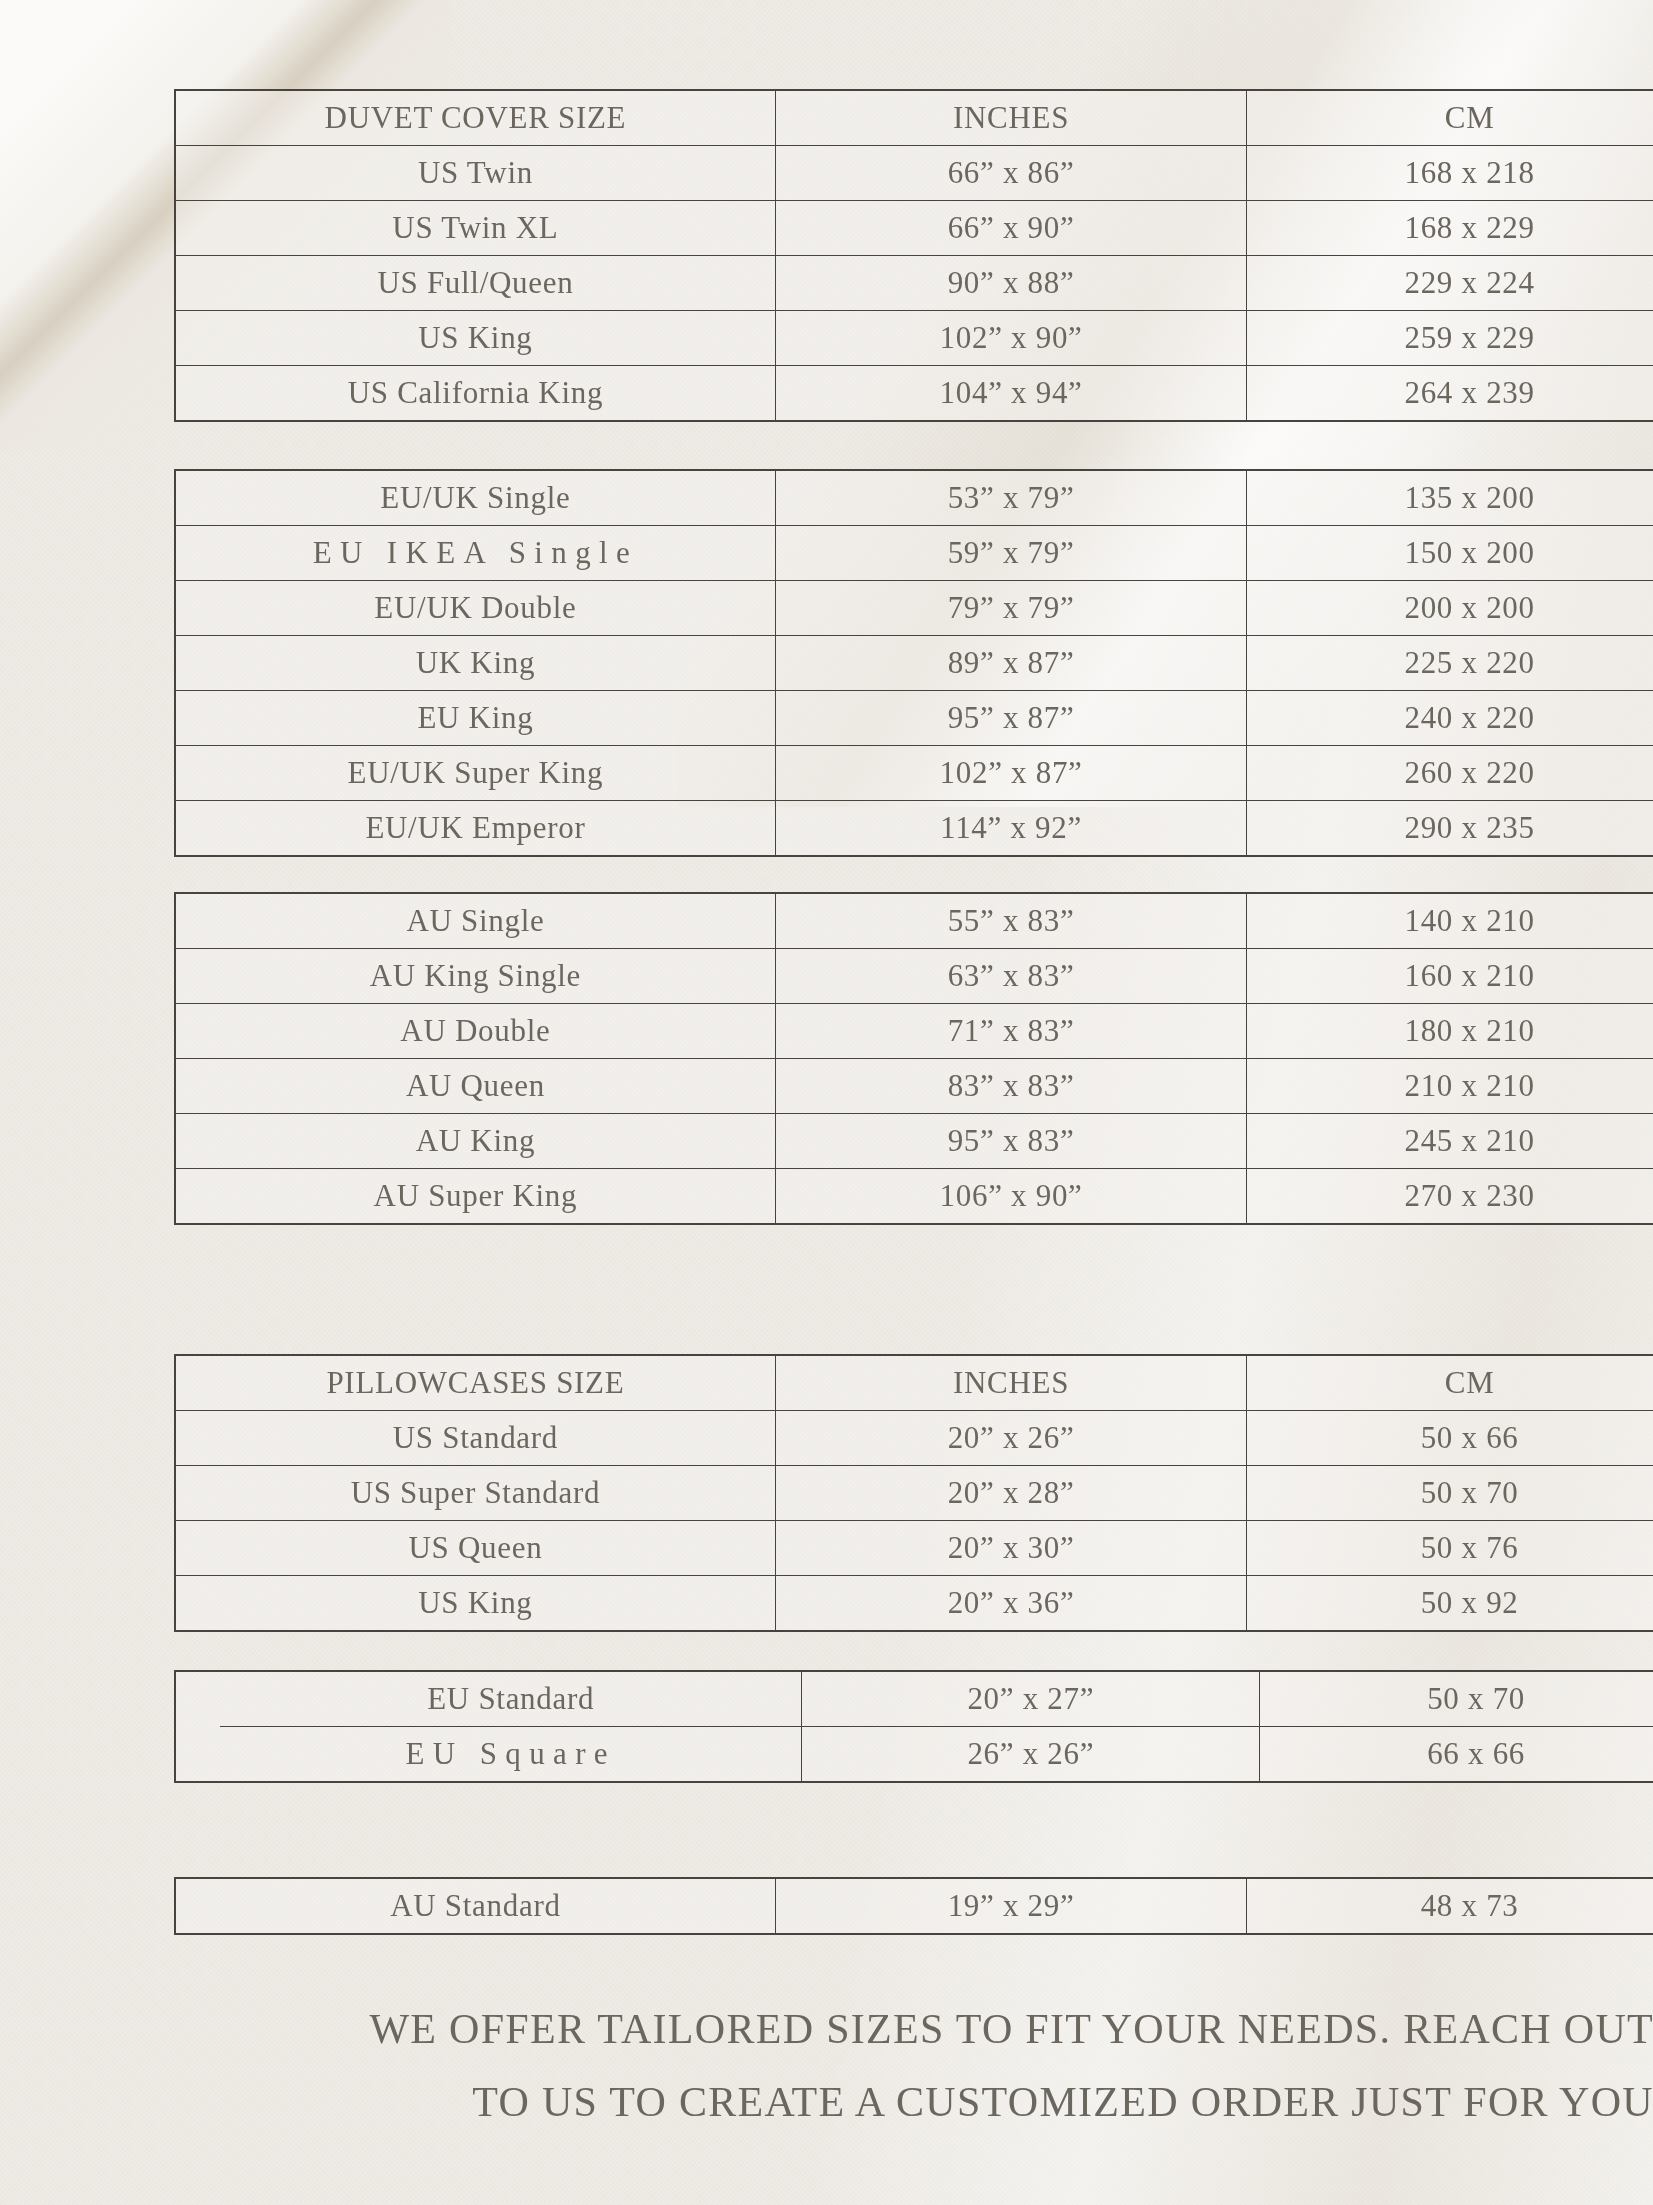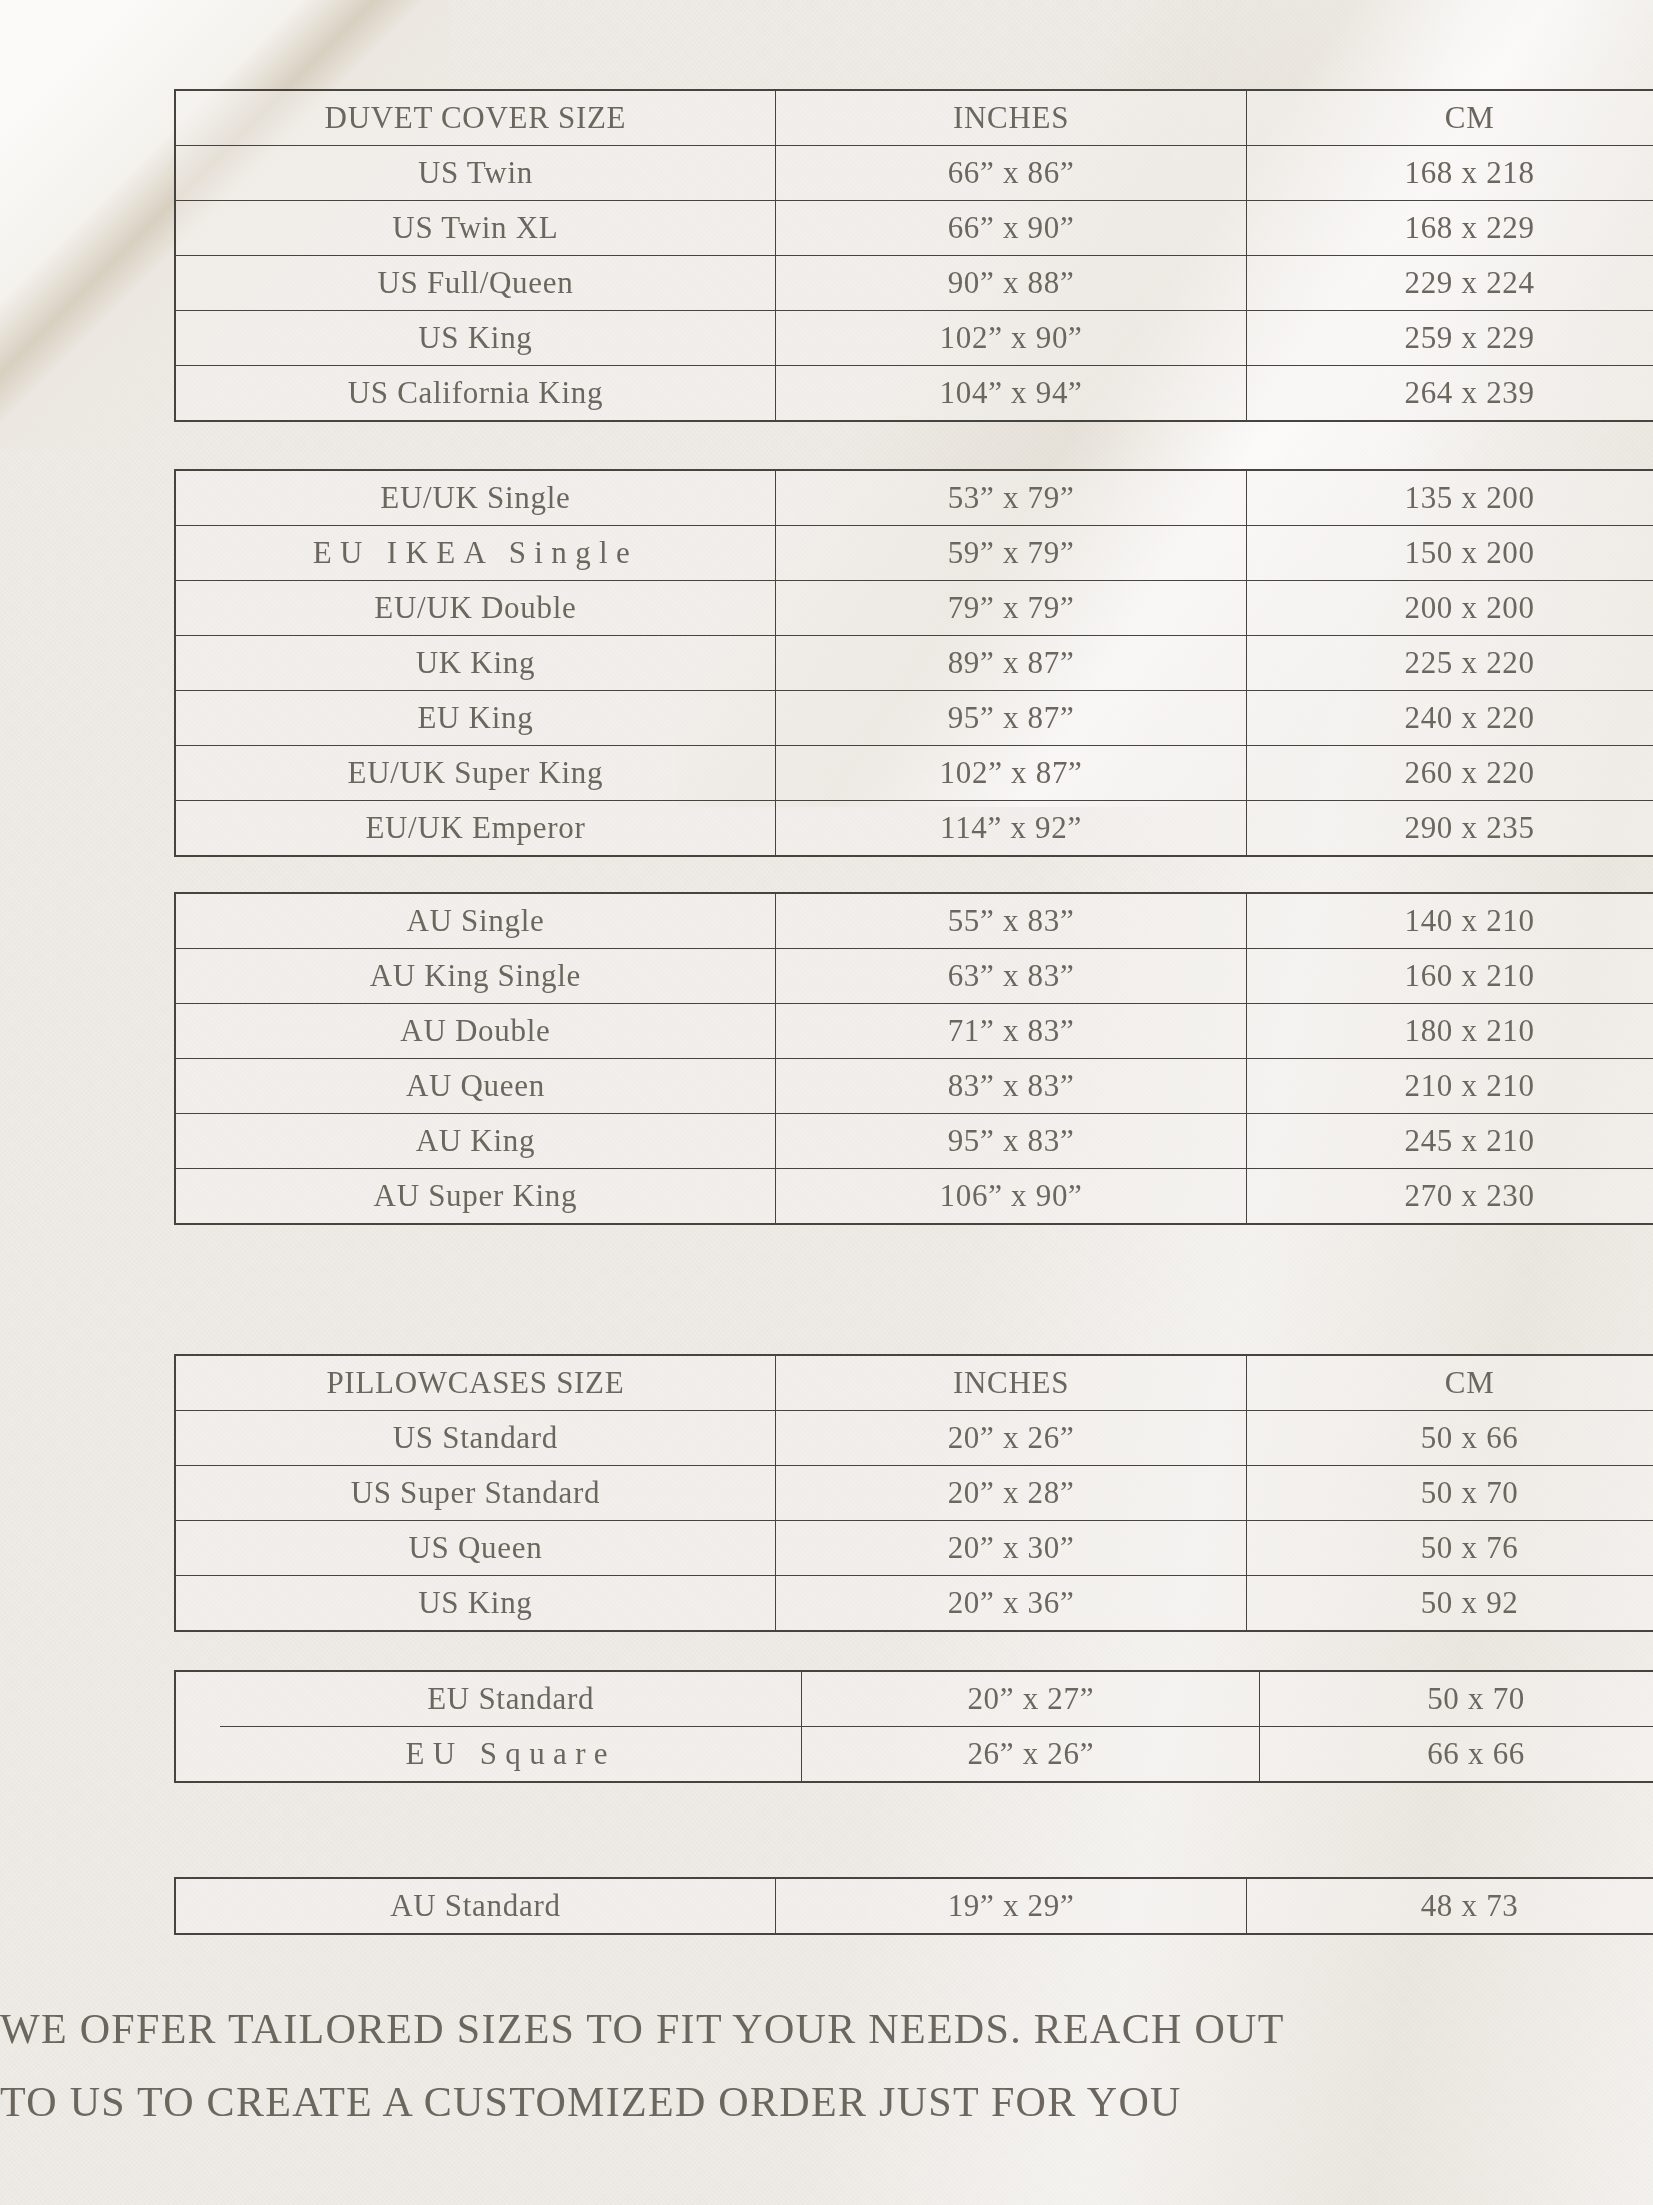--- a/index.html
+++ b/index.html
@@ -79,21 +79,21 @@
   }
   .t-row.spaced .t-cell:first-child span { letter-spacing: 0.27em; }
 
   
   .footer {
     position: absolute;
     top: 1993px;
     left: 0;
     width: 100%;
     z-index: 2;
-    text-align: left;
+    text-align: right;
     color: #6b675f;
   }
   .footer-line {
     font-size: 42px;
     line-height: 73px;
     letter-spacing: 1.3px;
     white-space: nowrap;
   }
 </style>
 </head>

